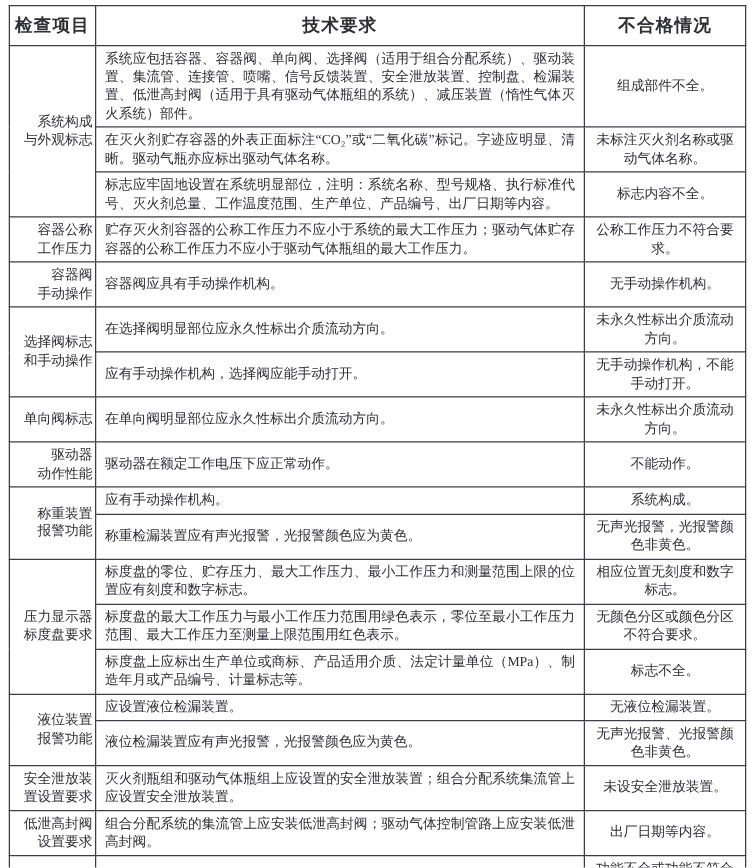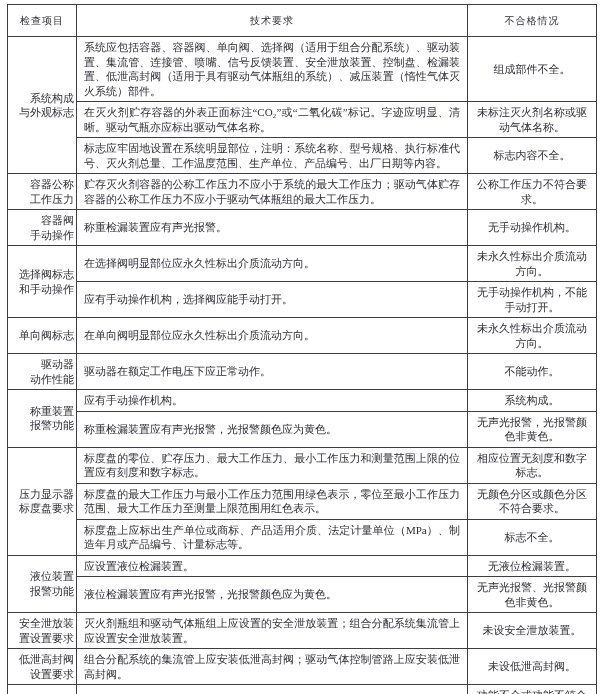--- a/index.html
+++ b/index.html
@@ -24,24 +24,25 @@
   th,td{
     border:1px solid var(--border);
     font-weight:normal;
     vertical-align:middle;
     box-sizing:border-box;
     word-break:break-all;
     text-align:center;
   }
   th{
     height:32px;
-    font-size:10px;
+    font-size:14px;
     text-align:center;
     padding:2px;
     letter-spacing:1px;
+    font-weight:bold;
   }
   td{
     font-size:11px;
     line-height:14.5px;
     margin-top:31px;
   }
   td.item{
     text-align:right;
     white-space:pre-line;
     padding:3px 2px;
@@ -88,21 +89,21 @@
         </tr>
         <tr>
           <td class="item" rowspan="1">容器公称
 工作压力</td>
           <td class="req">贮存灭火剂容器的公称工作压力不应小于系统的最大工作压力；驱动气体贮存容器的公称工作压力不应小于驱动气体瓶组的最大工作压力。</td>
           <td class="fail">公称工作压力不符合要求。</td>
         </tr>
         <tr>
           <td class="item" rowspan="1">容器阀
 手动操作</td>
-          <td class="req">称重检漏装置应有声光报警。</td>
+          <td class="req">容器阀应具有手动操作机构。</td>
           <td class="fail">无手动操作机构。</td>
         </tr>
         <tr>
           <td class="item" rowspan="2">选择阀标志
 和手动操作</td>
           <td class="req">在选择阀明显部位应永久性标出介质流动方向。</td>
           <td class="fail">未永久性标出介质流动方向。</td>
         </tr>
         <tr>
           <td class="req">应有手动操作机构，选择阀应能手动打开。</td>
@@ -156,21 +157,21 @@
         <tr>
           <td class="item" rowspan="1">安全泄放装
 置设置要求</td>
           <td class="req">灭火剂瓶组和驱动气体瓶组上应设置的安全泄放装置；组合分配系统集流管上应设置安全泄放装置。</td>
           <td class="fail">未设安全泄放装置。</td>
         </tr>
         <tr>
           <td class="item" rowspan="1">低泄高封阀
 设置要求</td>
           <td class="req">组合分配系统的集流管上应安装低泄高封阀；驱动气体控制管路上应安装低泄高封阀。</td>
-          <td class="fail">未设低泄高封阀。</td>
+          <td class="fail">出厂日期等内容。</td>
         </tr>
         <tr>
           <td class="item" rowspan="1">控制盘</td>
           <td class="req">控制及显示功能应符合 GB 16669-2010 中 5.13.3 的规定。</td>
           <td class="fail">功能不全或功能不符合标准要求。</td>
         </tr>
       </tbody>
   </table>
 
 </div>

